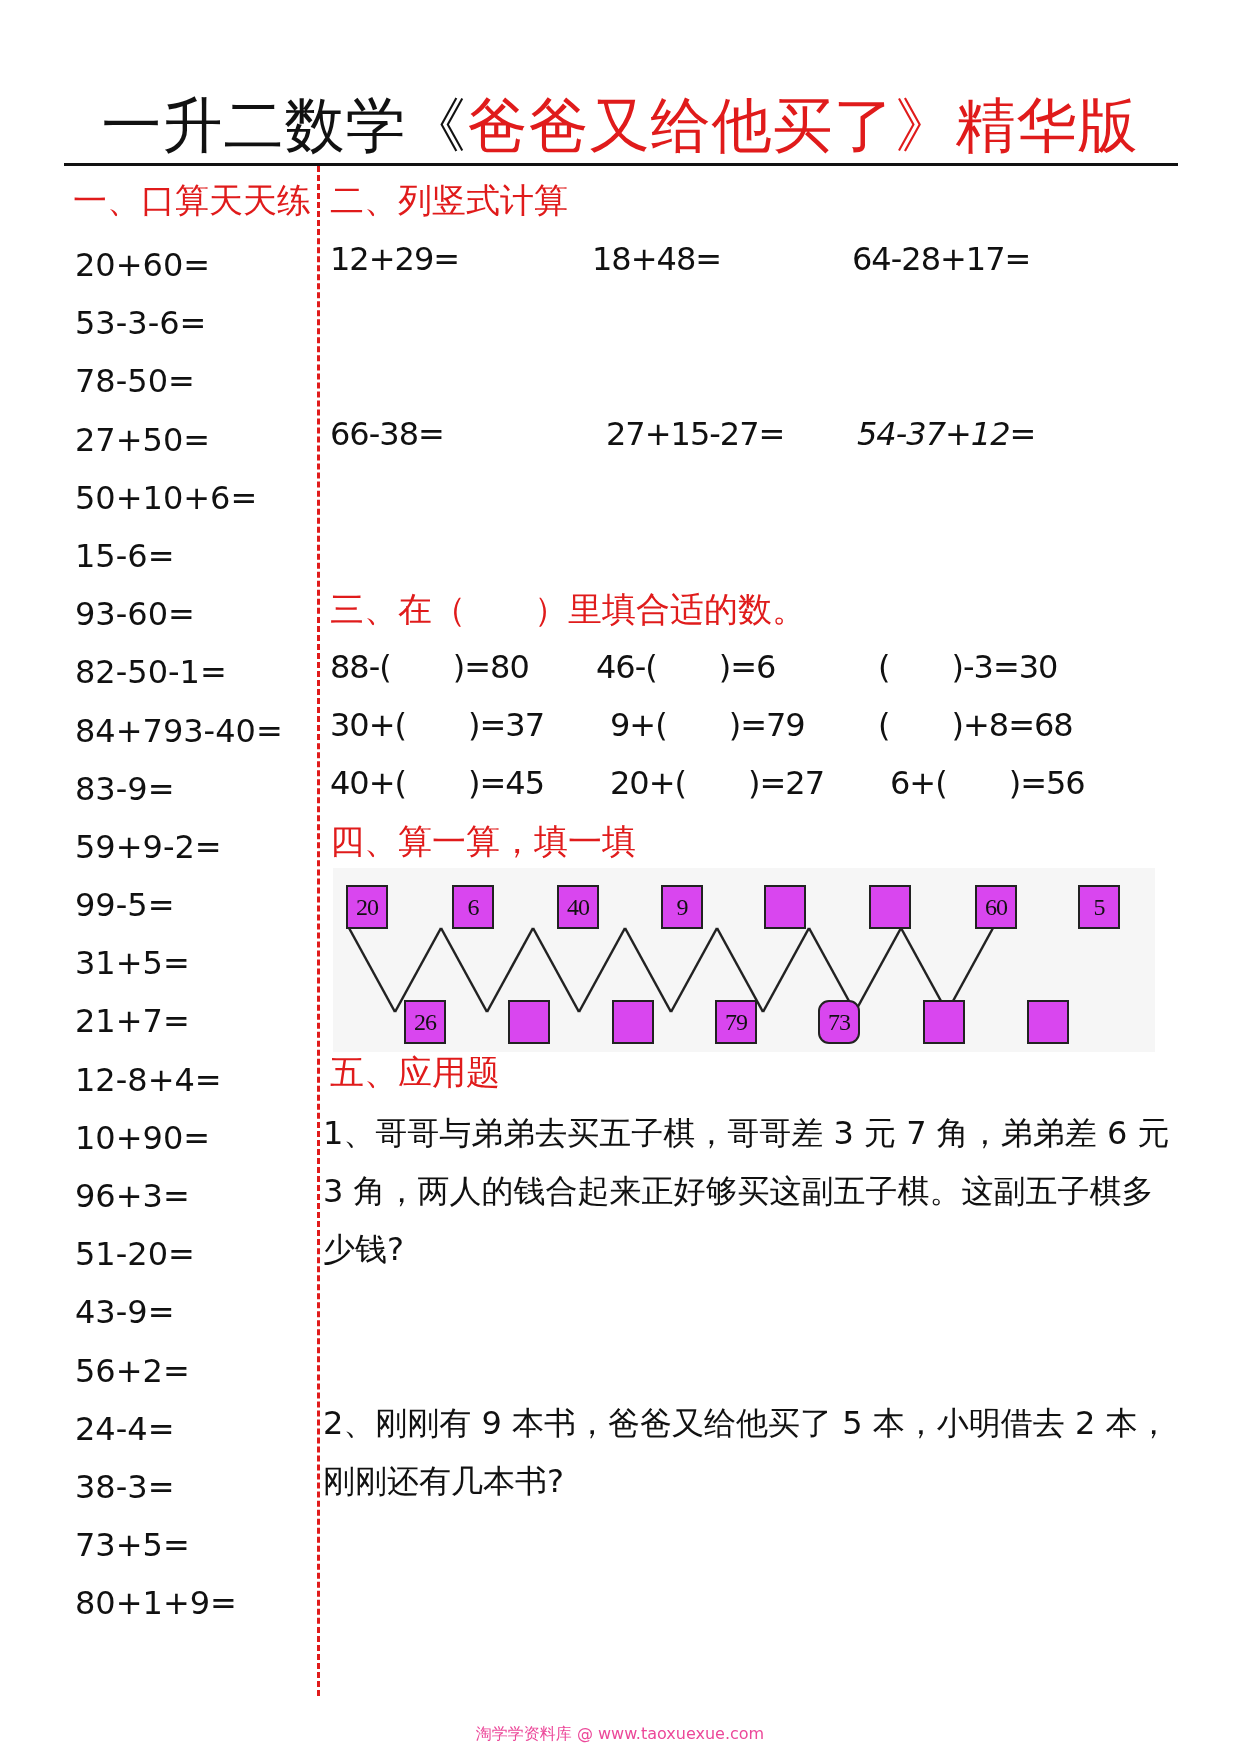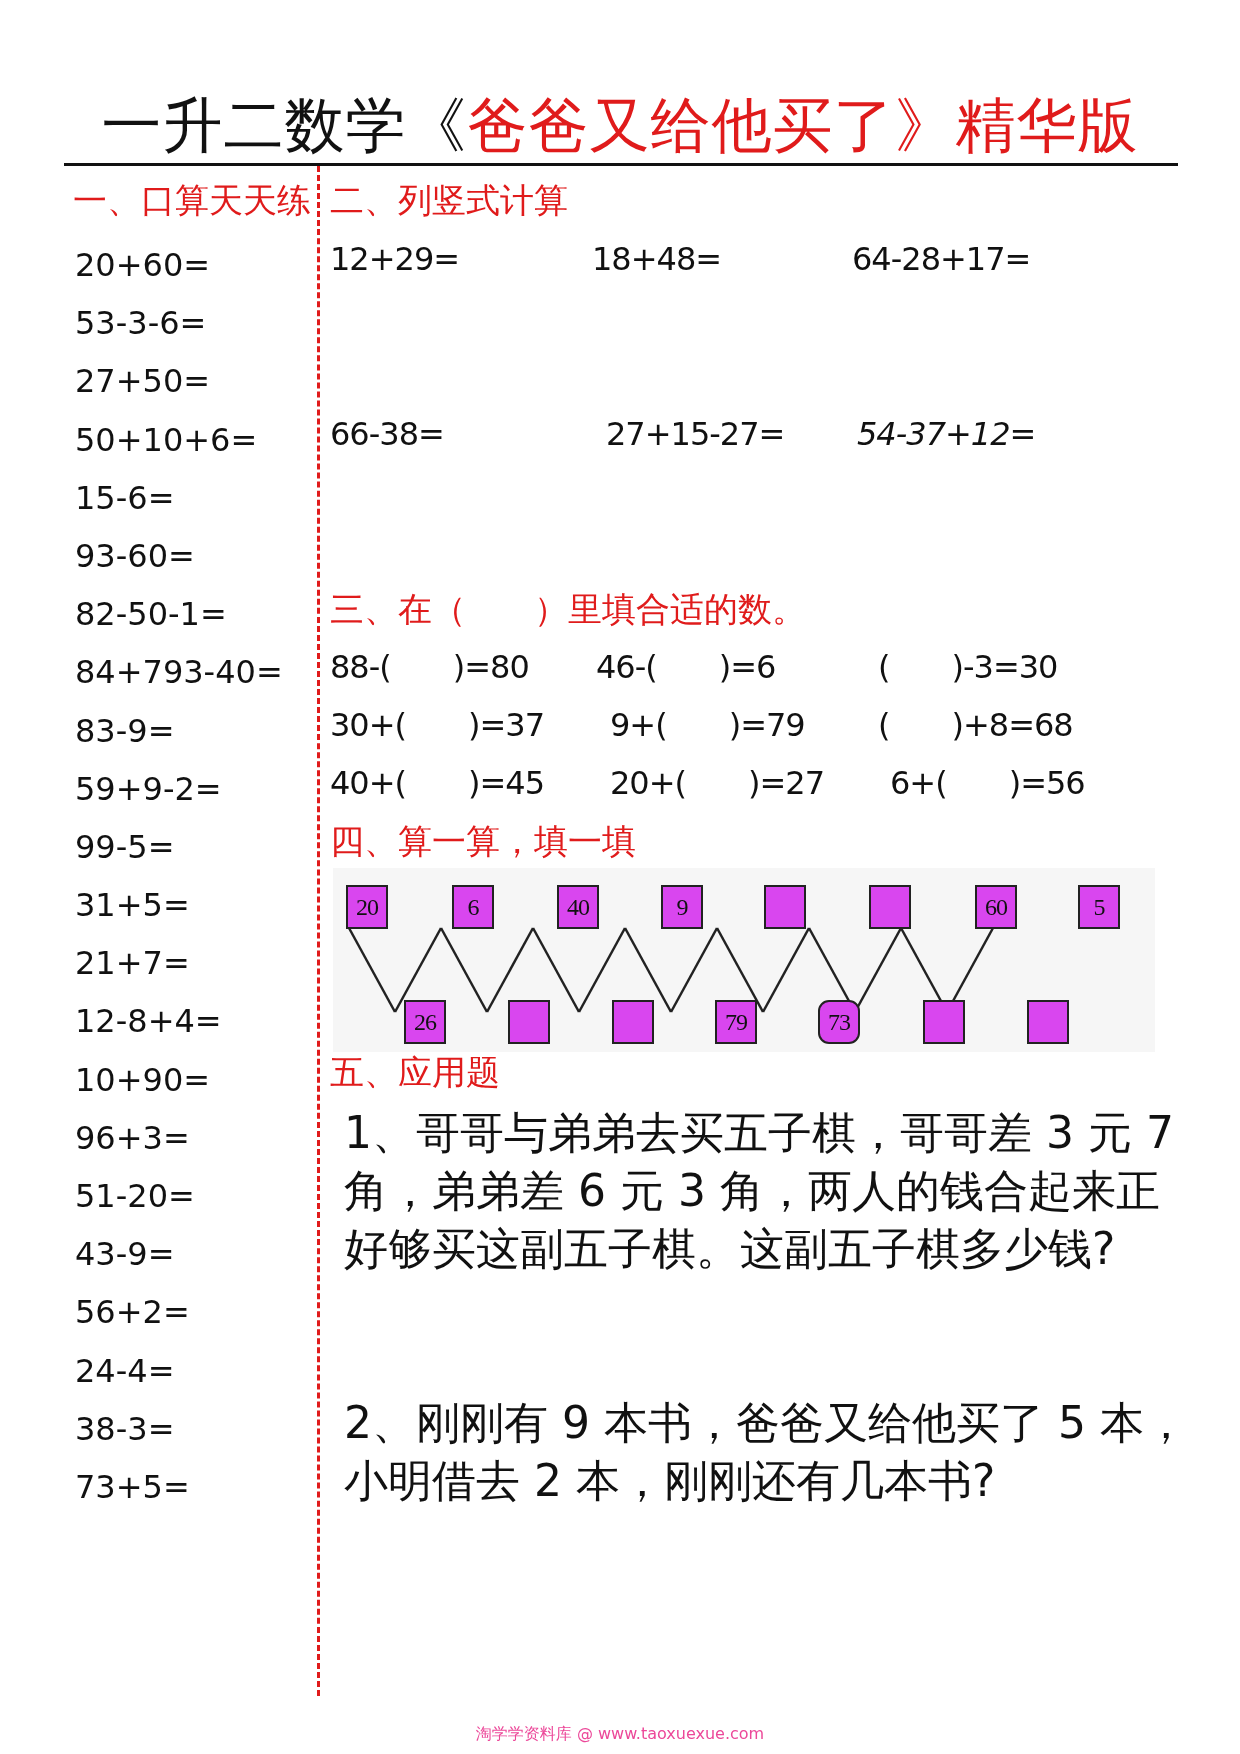--- a/index.html
+++ b/index.html
@@ -20,59 +20,61 @@
   }
   .sec-title {
     position: absolute; color: #e01b1b; font-size: 34px; line-height: 44px; white-space: nowrap;
   }
   .left-list { position: absolute; left: 75px; top: 236px; margin: 0; padding: 0; list-style: none; }
   .left-list li { font-size: 32px; line-height: 58.2px; height: 58.2px; white-space: nowrap; }
   .expr { position: absolute; font-size: 32px; line-height: 44px; white-space: nowrap; letter-spacing: -1px; }
   .diagram {
     position: absolute; left: 333px; top: 868px; width: 822px; height: 184px; background: #f6f6f6;
   }
-  .wp { position: absolute; left: 344px; width: 850px; font-size: 44px; line-height: 58px; }
+  .wp { position: absolute; left: 323px; width: 850px; font-size: 32px; line-height: 58px; }
   .footer {
     position: absolute; left: 0; width: 1240px; top: 1722px; text-align: center;
     font-size: 16px; color: #ec4899; line-height: 24px;
   }
 </style>
 </head>
 <body>
 
 <div class="title">
   <span class="black">一升二数学《</span><span class="red">爸爸又给他买了</span><span class="red">》精华版</span>
 </div>
 <div class="rule"></div>
 <div class="divider"></div>
 
 <div class="sec-title" style="left:73px; top:178px;">一、口算天天练</div>
 <ul class="left-list">
   <li>20+60=</li>
   <li>53-3-6=</li>
+  <li>78-50=</li>
   <li>27+50=</li>
   <li>50+10+6=</li>
   <li>15-6=</li>
   <li>93-60=</li>
   <li>82-50-1=</li>
   <li>84+793-40=</li>
   <li>83-9=</li>
   <li>59+9-2=</li>
   <li>99-5=</li>
   <li>31+5=</li>
   <li>21+7=</li>
   <li>12-8+4=</li>
   <li>10+90=</li>
   <li>96+3=</li>
   <li>51-20=</li>
   <li>43-9=</li>
   <li>56+2=</li>
   <li>24-4=</li>
   <li>38-3=</li>
   <li>73+5=</li>
+  <li>80+1+9=</li>
 </ul>
 
 <div class="sec-title" style="left:330px; top:178px;">二、列竖式计算</div>
 <div class="expr" style="left:330px; top:237px;">12+29=</div>
 <div class="expr" style="left:592px; top:237px;">18+48=</div>
 <div class="expr" style="left:852px; top:237px;">64-28+17=</div>
 <div class="expr" style="left:330px; top:412px;">66-38=</div>
 <div class="expr" style="left:606px; top:412px;">27+15-27=</div>
 <div class="expr" style="left:857px; top:412px;font-style:italic;">54-37+12=</div>
 

